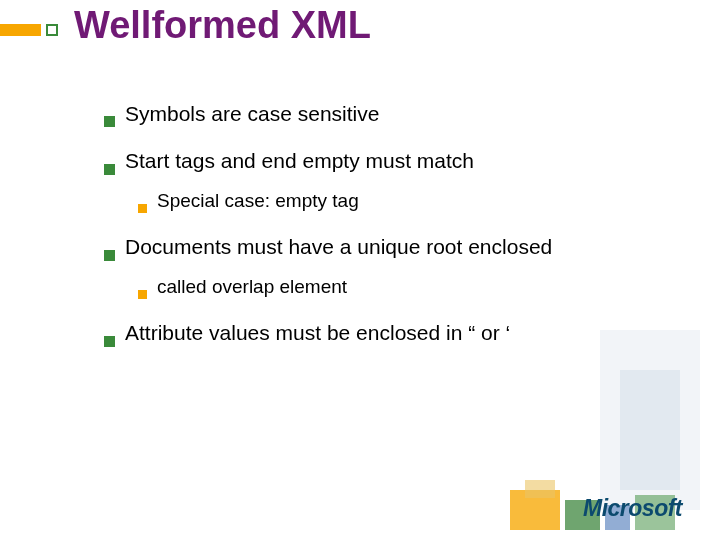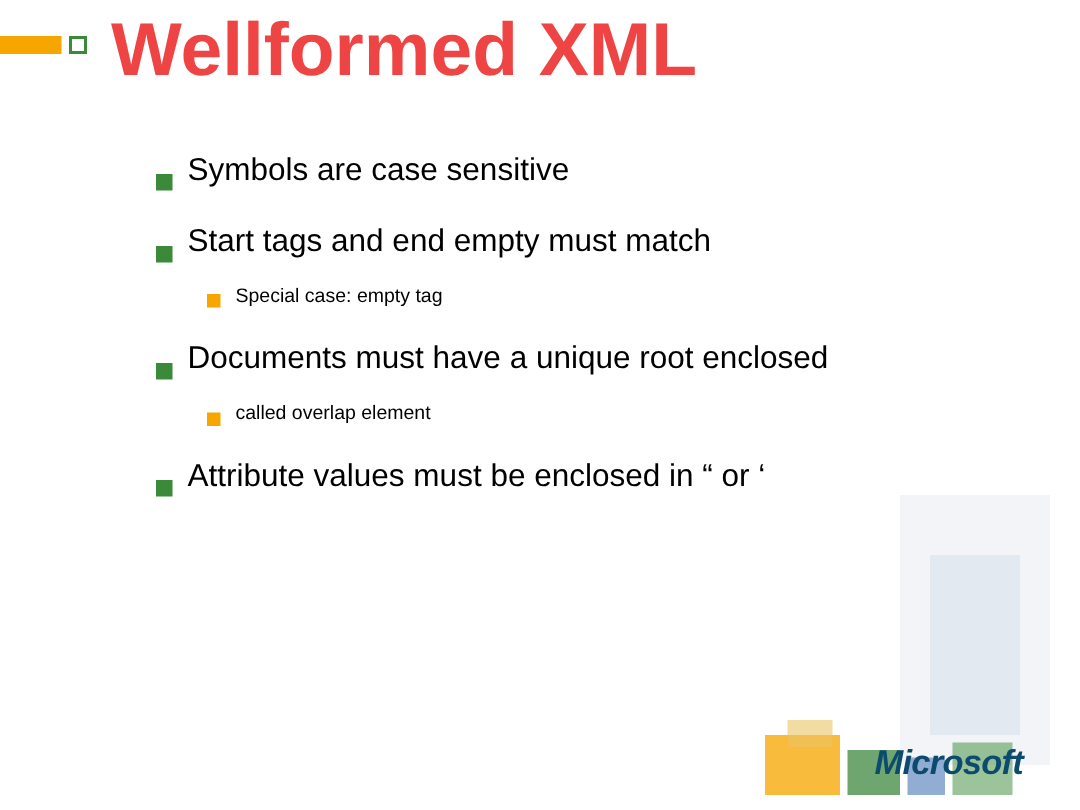--- a/index.html
+++ b/index.html
@@ -26,23 +26,23 @@
     left: 46px;
     width: 12px;
     height: 12px;
     border: 2px solid #3a8a3a;
     box-sizing: border-box;
   }
   .title {
     position: absolute;
     top: 4px;
     left: 74px;
-    font-size: 50px;
+    font-size: 38px;
     font-weight: bold;
-    color: #ef4444;
+    color: #701a75;
   }
   .content {
     position: absolute;
     top: 100px;
     left: 104px;
     right: 40px;
     color: #000;
   }
   .item-l1 {
     display: flex;
@@ -58,21 +58,21 @@
     background: #3a8a3a;
     margin-top: 8px;
     margin-right: 10px;
   }
   .item-l2 {
     display: flex;
     align-items: flex-end;
     margin-left: 34px;
     margin-top: 2px;
     margin-bottom: 12px;
-    font-size: 13px;
+    font-size: 19px;
     line-height: 1.3;
   }
   .bullet-l2 {
     flex: 0 0 auto;
     width: 9px;
     height: 9px;
     background: #f7a600;
     margin-top: 7px;
     margin-right: 10px;
   }

